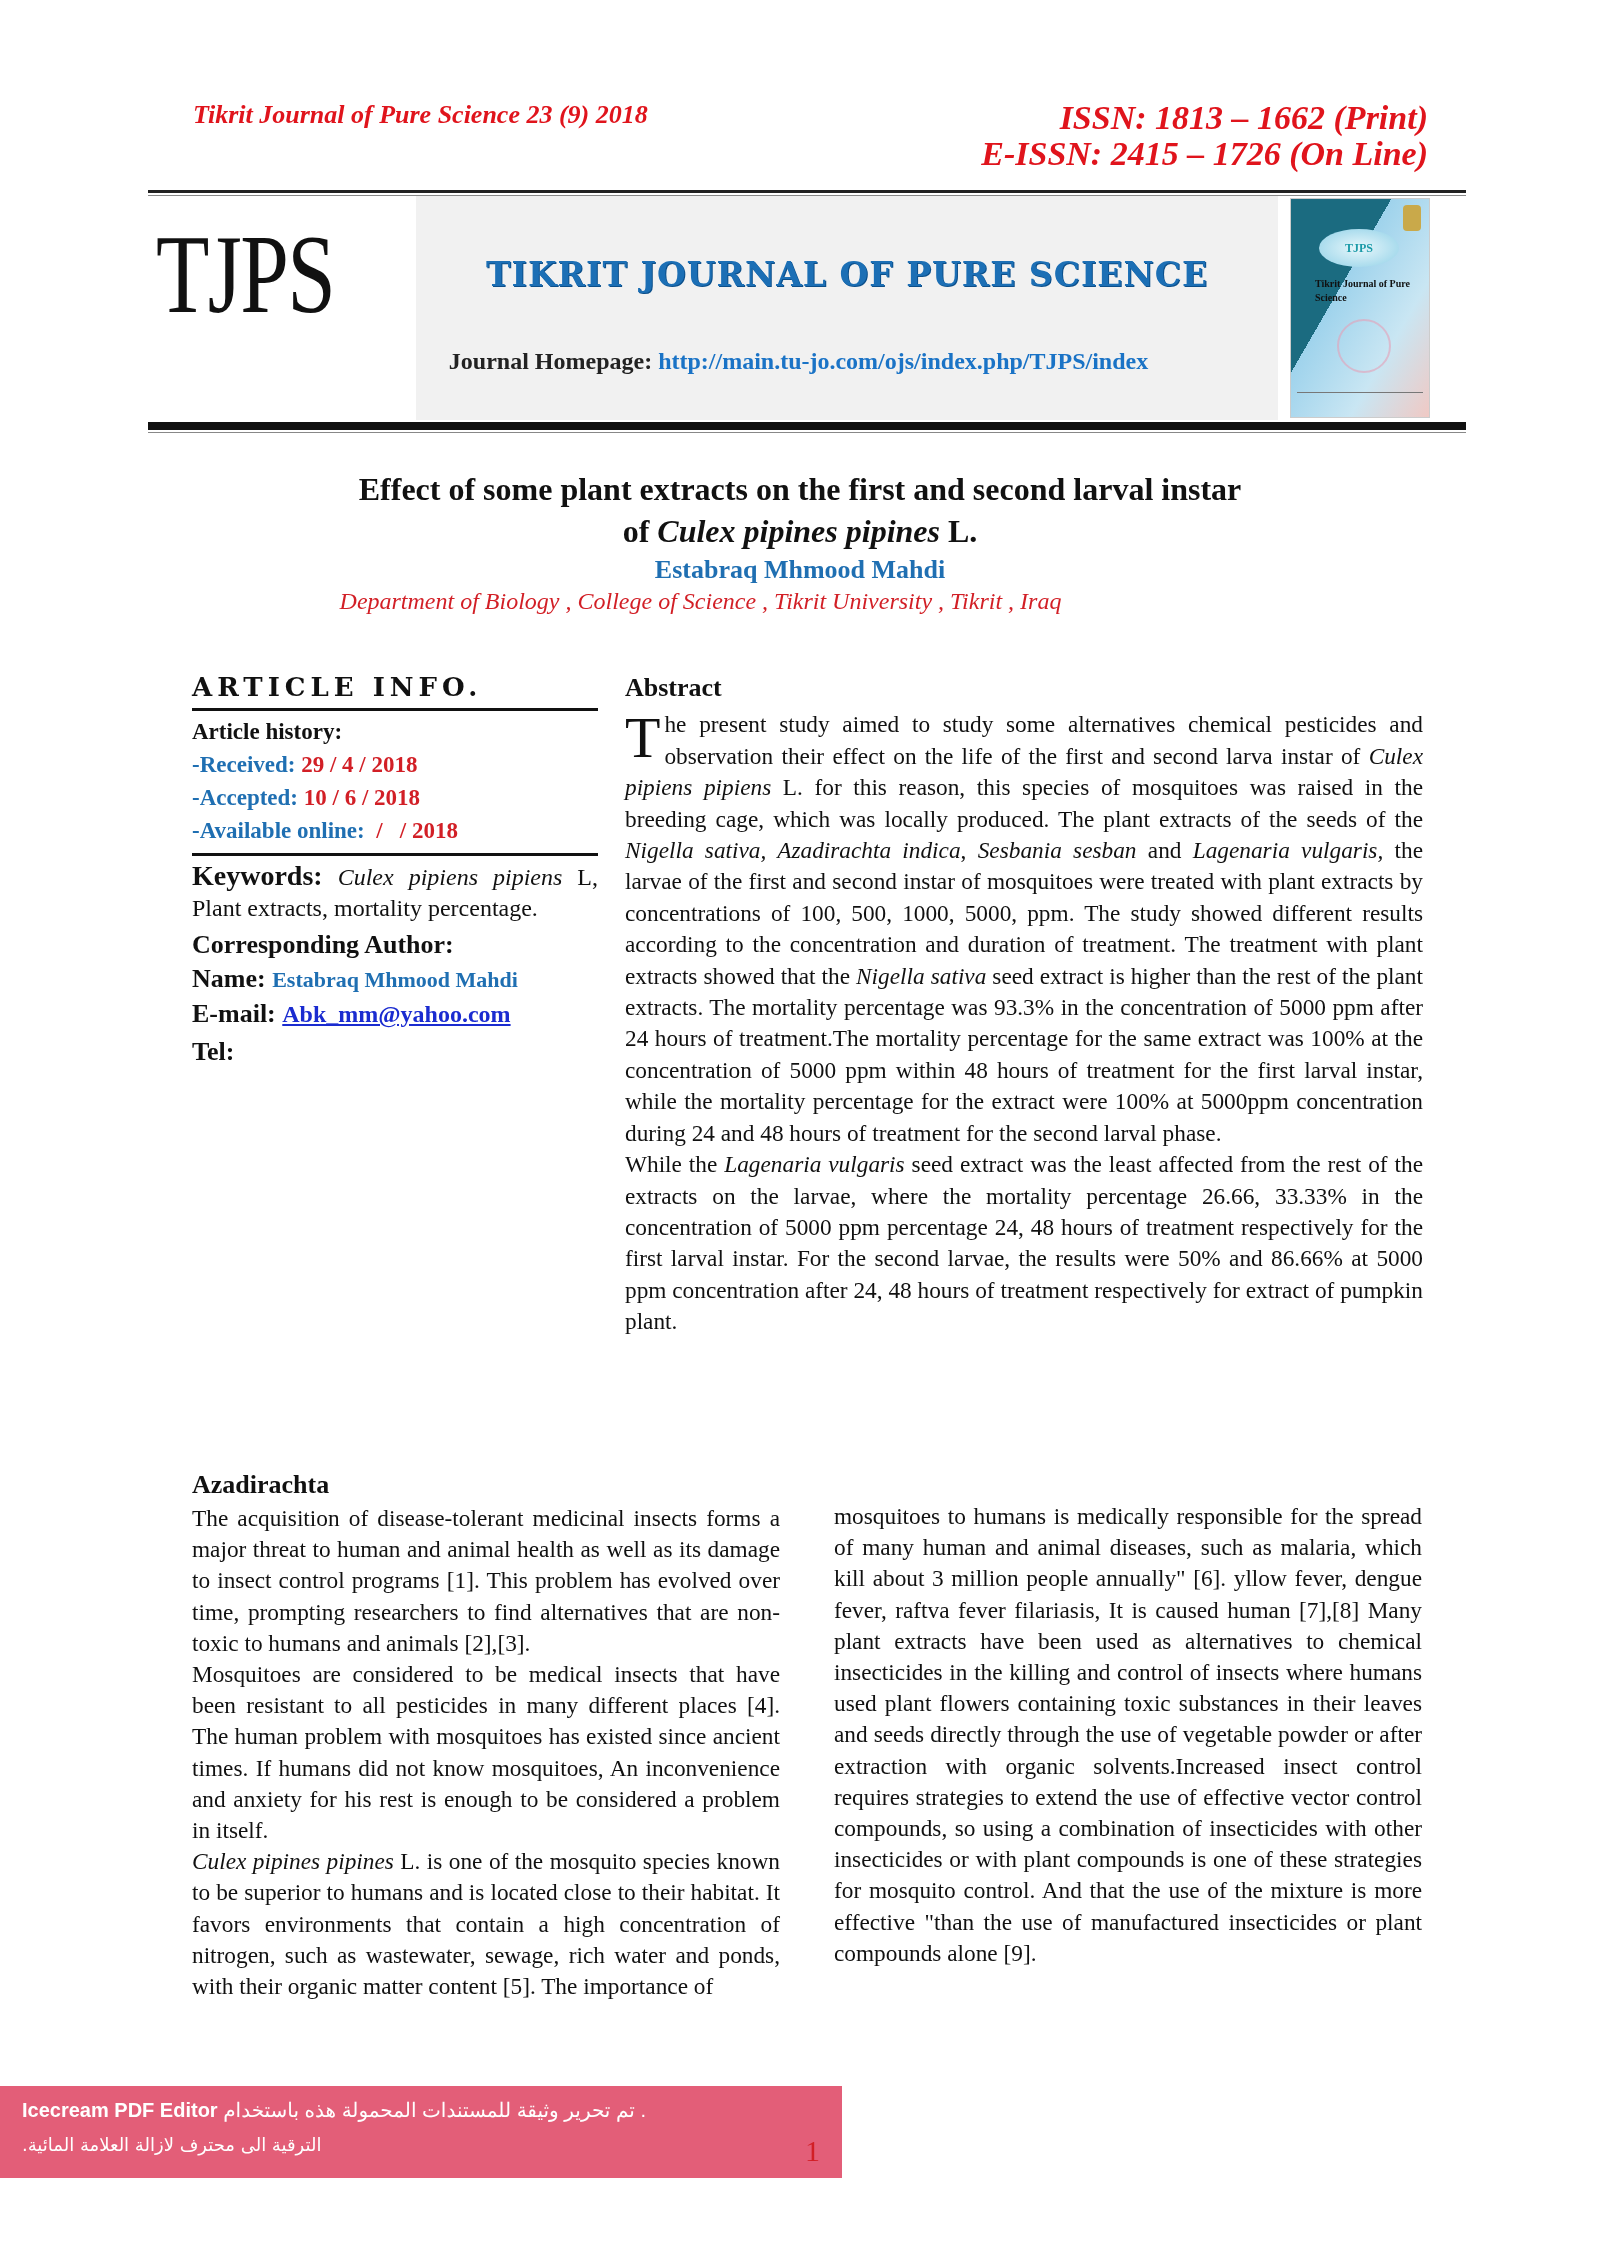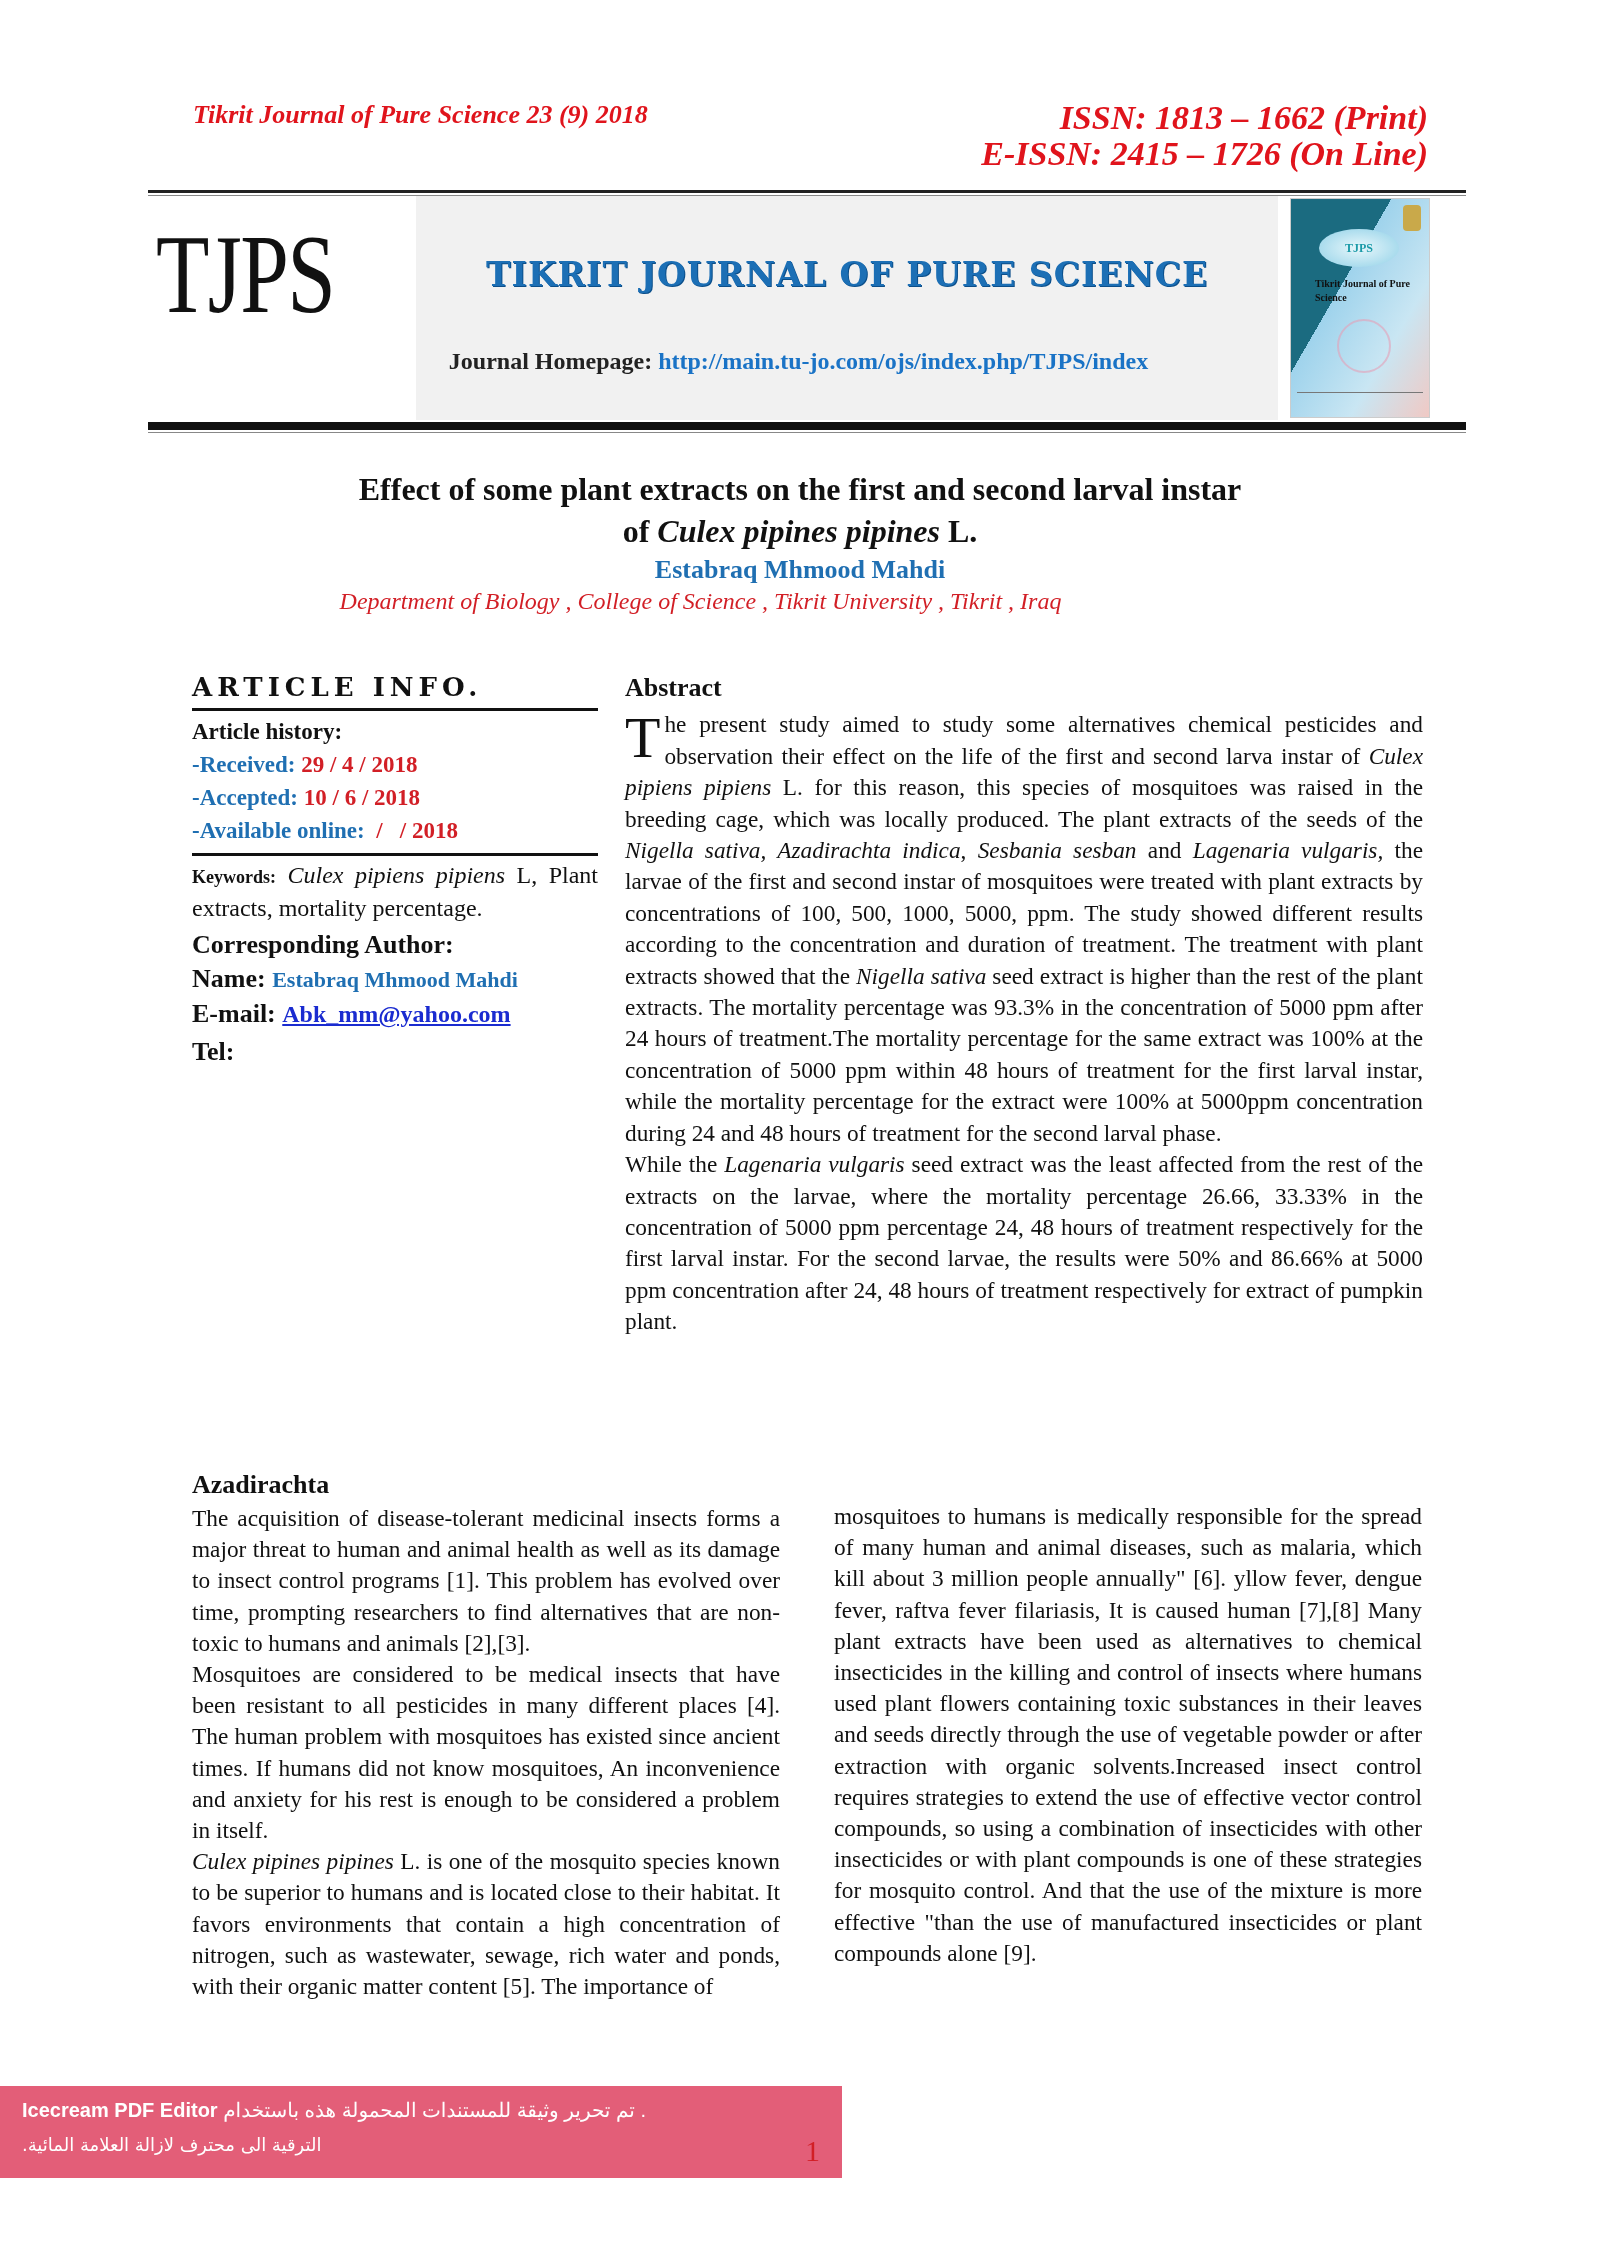--- a/index.html
+++ b/index.html
@@ -39,21 +39,21 @@
   .affil { left:0; top:588px; width:1401px; text-align:center; font-style:italic; font-size:24px; color:#d21f26; }
 
   
   .info { left:192px; top:672px; width:406px; }
   .info-head { font-family:"DejaVu Serif", serif; font-weight:bold; font-size:26px; letter-spacing:5px; color:#111; }
   .info-rule { height:3px; background:#111; margin:6px 0 4px; }
   .info-line { font-size:23px; font-weight:bold; line-height:33px; }
   .blue { color:#1f6fb2; }
   .red { color:#d21f26; }
   .kw { font-size:24px; line-height:31px; text-align:justify; }
-  .kw b { font-size:18px; }
+  .kw b { font-size:28px; }
   .info-label { font-weight:bold; font-size:26px; line-height:34px; }
   .email-link { color:#1a2bd0; text-decoration:underline; }
 
   
   .abstract { left:625px; top:672px; width:798px; font-size:23.3px; line-height:31.4px; text-align:justify; }
   .abs-head { font-weight:bold; font-size:26px; margin-bottom:6px; }
   .dropcap { font-size:58px; line-height:46px; float:left; margin:6px 4px 0 0; }
   .abstract p { margin:0; }
 
   

